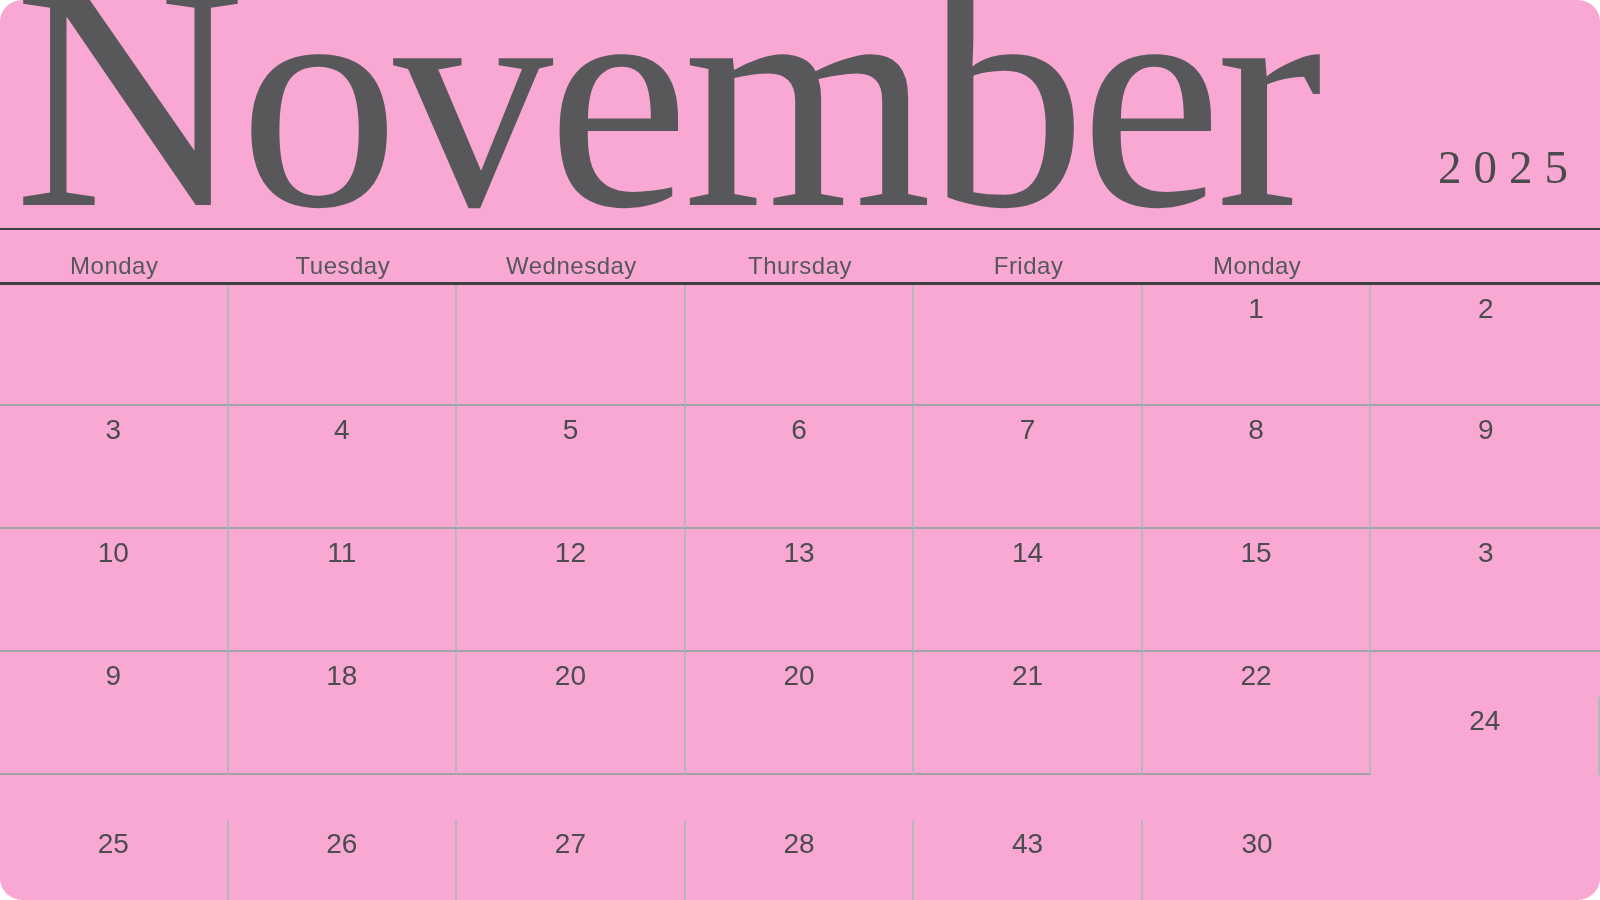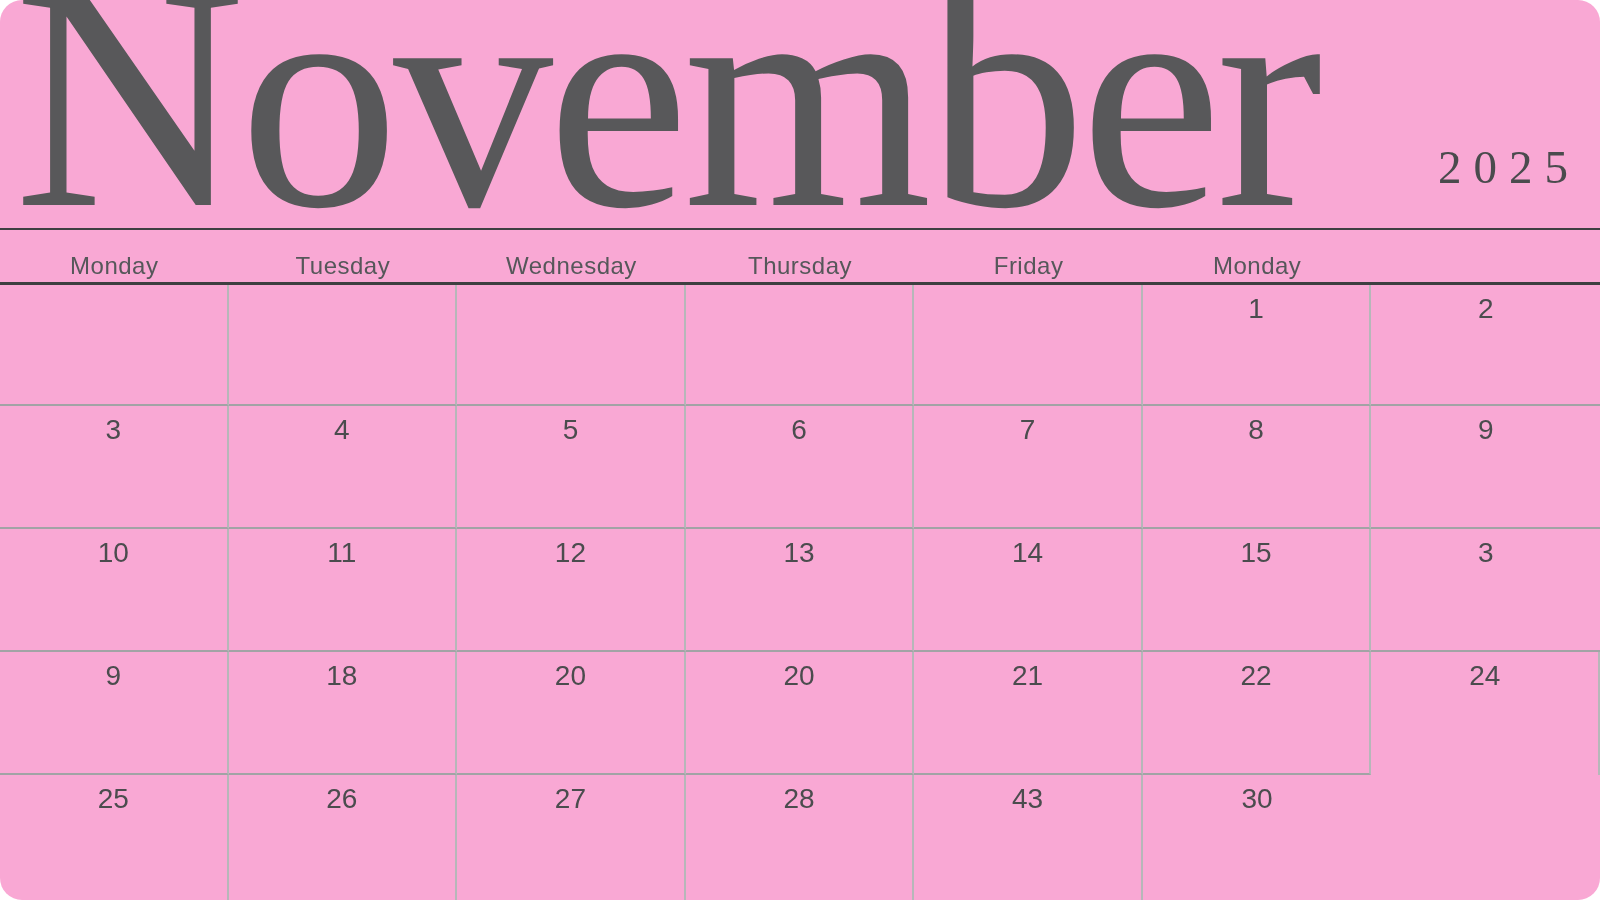--- a/index.html
+++ b/index.html
@@ -51,21 +51,21 @@
     grid-template-columns: repeat(7, 1fr);
     grid-template-rows: 121px 123px 123px 123px 1fr;
   }
   .cell {
     border-right: 2px solid #b6b7b9;
     border-bottom: 2px solid #a2a3a5;
     padding-top: 9px;
     text-align: center;
   }
   .cell.last-col { border-right: none; }
-  .cell.last-row { border-bottom: none; }
+  .cell.last-row { border-bottom: none; margin-top: 45px; }
   .date-num {
     font-size: 28px; color: #4b4c4e; line-height: 1.1;
   }
 </style>
 </head>
 <body>
 
 <div class="page">
   <h1 class="month-title">November</h1>
   <div class="year-label">2025</div>

